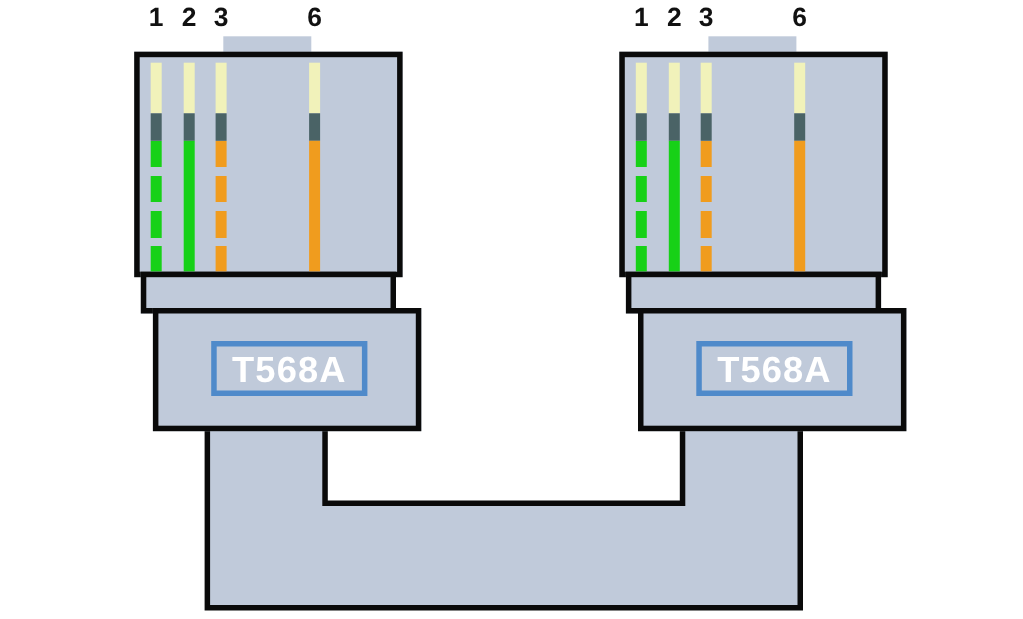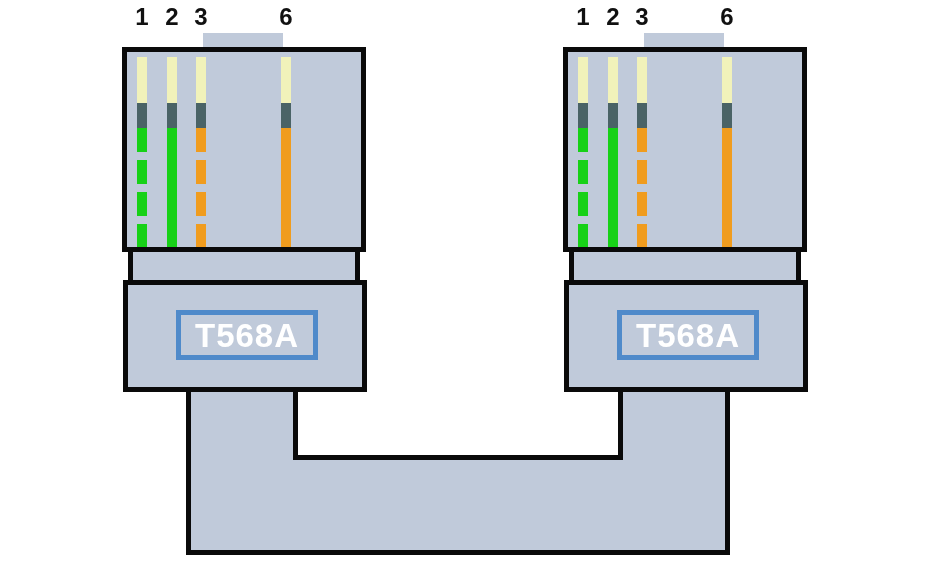--- a/index.html
+++ b/index.html
@@ -101,21 +101,21 @@
     left: 6px;
     width: 232px;
     height: 38px;
     box-sizing: border-box;
     background: var(--body, #c0cada);
     border: 5px solid var(--outline, #0a0a0a);
   }
   .boot {
     position: absolute;
     top: 280px;
-    left: 1px;
+    left: 17px;
     width: 244px;
     height: 112px;
     box-sizing: border-box;
     background: var(--body, #c0cada);
     border: 5px solid var(--outline, #0a0a0a);
   }
   .std-box {
     position: absolute;
     left: 48px;
     top: 25px;

